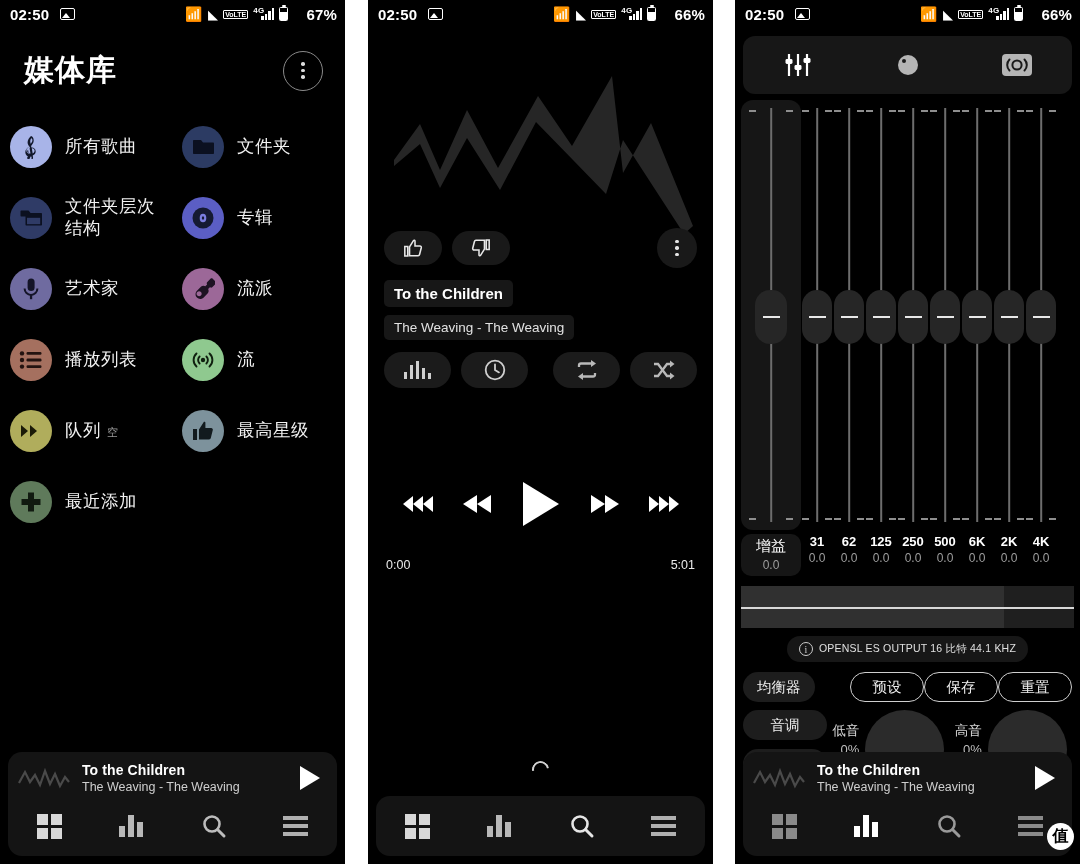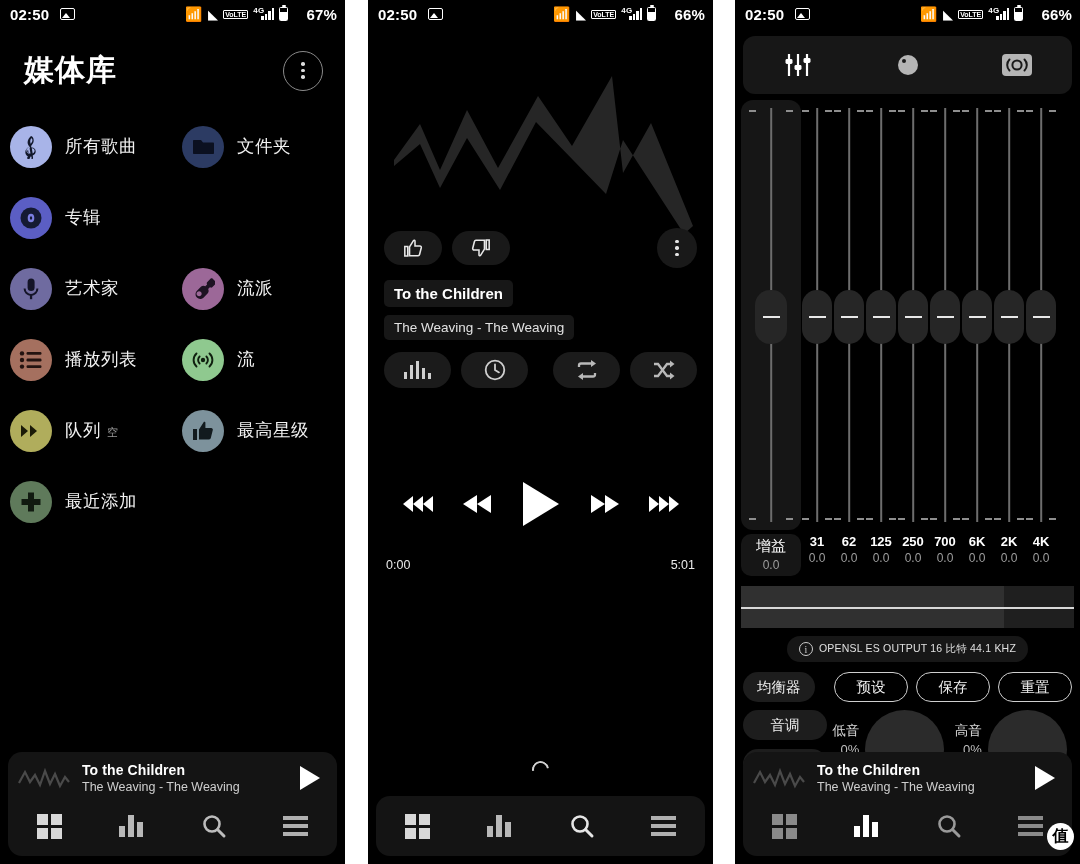--- a/index.html
+++ b/index.html
@@ -204,21 +204,21 @@
     display:flex; align-items:center; justify-content:center; gap:6px;
     background:#171717; border-radius:13px; height:26px;
     margin:8px auto 0; width:fit-content; padding:0 12px;
   }
   .out-info .oi-txt { color:#e0e0e0; font-size:10.5px; letter-spacing:.2px; }
   .info-circ {
     width:14px; height:14px; border:1.3px solid #cdcdcd; border-radius:50%;
     color:#cdcdcd; font-size:10px; display:flex; align-items:center;
     justify-content:center; font-family:"Liberation Serif",serif;
   }
-  .eq-ctl-row { display:flex; align-items:center; margin-top:10px; padding:0 8px; gap:8px; }
+  .eq-ctl-row { display:flex; align-items:center; margin-top:10px; padding:0 8px; }
   .pill {
     background:#1d1d1d; border-radius:16px; height:30px;
     display:flex; align-items:center; justify-content:center;
     color:#efefef; font-size:14.5px; padding:0 14px;
   }
   .pill.outline { background:transparent; border:1.4px solid #cfcfcf; min-width:74px; }
   .knob-area { display:flex; margin-top:8px; padding:0 8px; }
   .left-pills { display:flex; flex-direction:column; gap:9px; width:84px; }
   .knob-group { display:flex; align-items:flex-start; gap:6px; flex:1; justify-content:center; }
   .knob-lbl { color:#d9d9d9; font-size:13.5px; text-align:right; padding-top:12px; }
@@ -296,20 +296,31 @@
                 <path fill="#0b1020" d="M2 3h7l2 2.4h10c.6 0 1 .5 1 1V16c0 .6-.4 1-1 1H2c-.6 0-1-.4-1-1V4c0-.6.4-1 1-1z"></path>
               </svg>
           </div>
           <div class="lbl-wrap">
               <span class="lib-label">文件夹</span>
             </div>
         </div>
       </div>
 
       <div class="lib-row">
+        <div class="lib-item">
+          <div class="lib-ic" style="background:#2f3b66">
+            <svg class="gi" width="23" height="20" viewBox="0 0 23 20">
+                <path fill="#0b1020" d="M1 2.5h7.5L10.6 5H21c.6 0 1 .4 1 1v10.5c0 .6-.4 1-1 1H6.5c-.6 0-1-.4-1-1V8.5h-4c-.6 0-1-.4-1-1V3.5c0-.6.4-1 1-1z"></path>
+                <path fill="#2f3b66" d="M7 9.8h13.2v6.4H7z"></path>
+              </svg>
+          </div>
+          <div class="lbl-wrap">
+              <span class="lib-label">文件夹层次结构</span>
+            </div>
+        </div>
         <div class="lib-item">
           <div class="lib-ic" style="background:#5b5ec4">
             <svg class="gi" width="24" height="24" viewBox="0 0 24 24">
                 <circle cx="12" cy="12" r="10.5" fill="#151a33"></circle>
                 <ellipse cx="12" cy="12" rx="3.3" ry="4.3" fill="#7b7ee0"></ellipse>
                 <ellipse cx="12" cy="12" rx="1.2" ry="1.8" fill="#151a33"></ellipse>
               </svg>
           </div>
           <div class="lbl-wrap">
               <span class="lib-label">专辑</span>
@@ -789,21 +800,21 @@
       </div>
       <div class="freq-cell">
         <div class="freq-name">125</div>
         <div class="freq-val">0.0</div>
       </div>
       <div class="freq-cell">
         <div class="freq-name">250</div>
         <div class="freq-val">0.0</div>
       </div>
       <div class="freq-cell">
-        <div class="freq-name">700</div>
+        <div class="freq-name">500</div>
         <div class="freq-val">0.0</div>
       </div>
       <div class="freq-cell">
         <div class="freq-name">6K</div>
         <div class="freq-val">0.0</div>
       </div>
       <div class="freq-cell">
         <div class="freq-name">2K</div>
         <div class="freq-val">0.0</div>
       </div>

